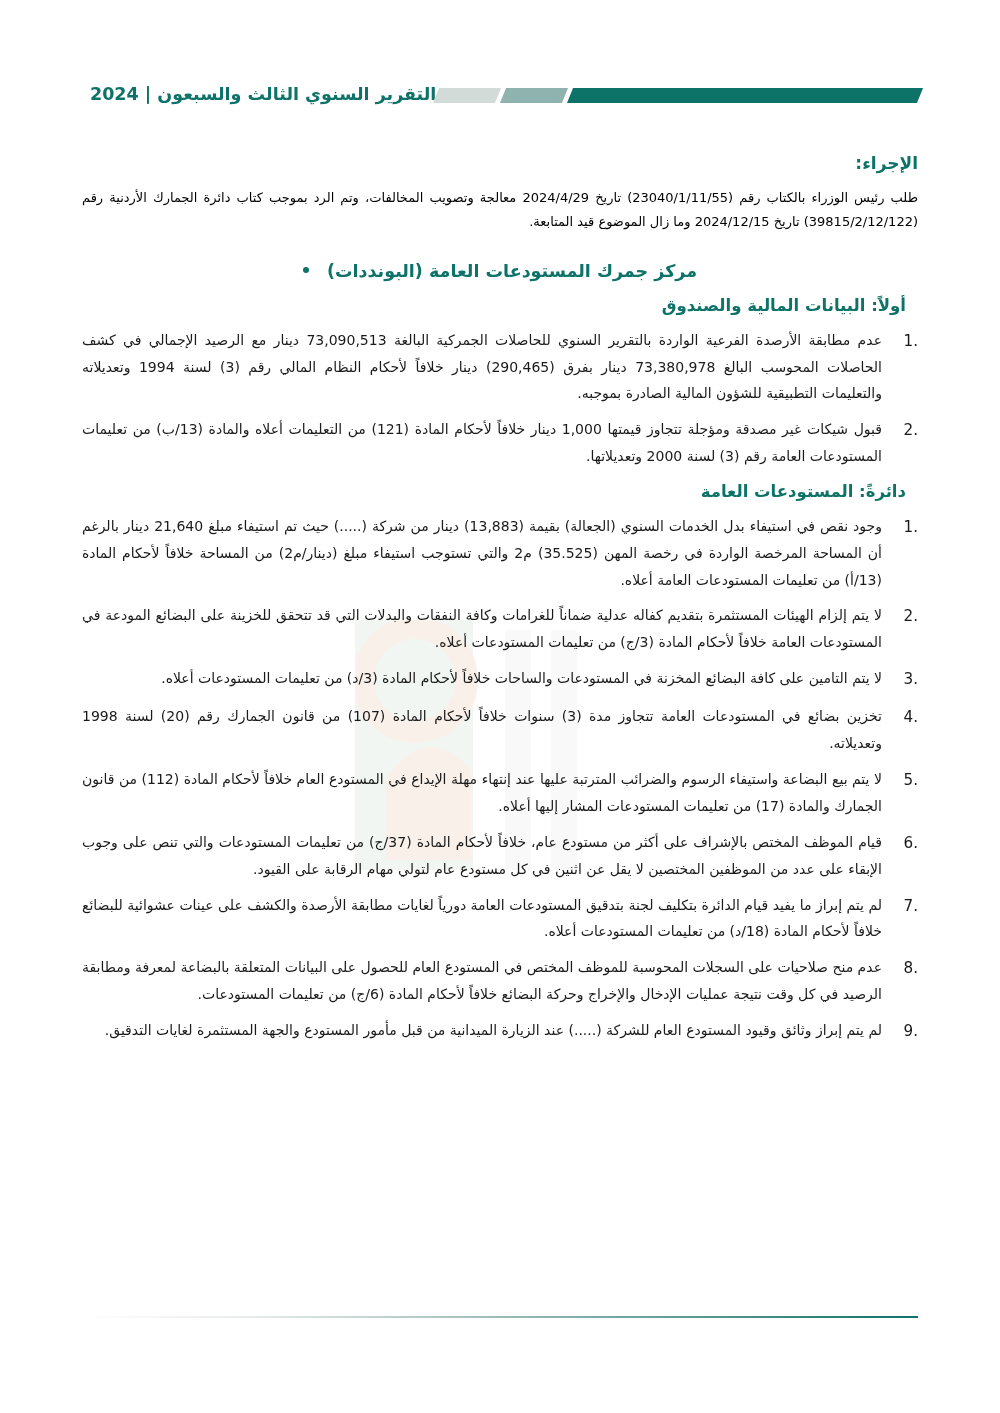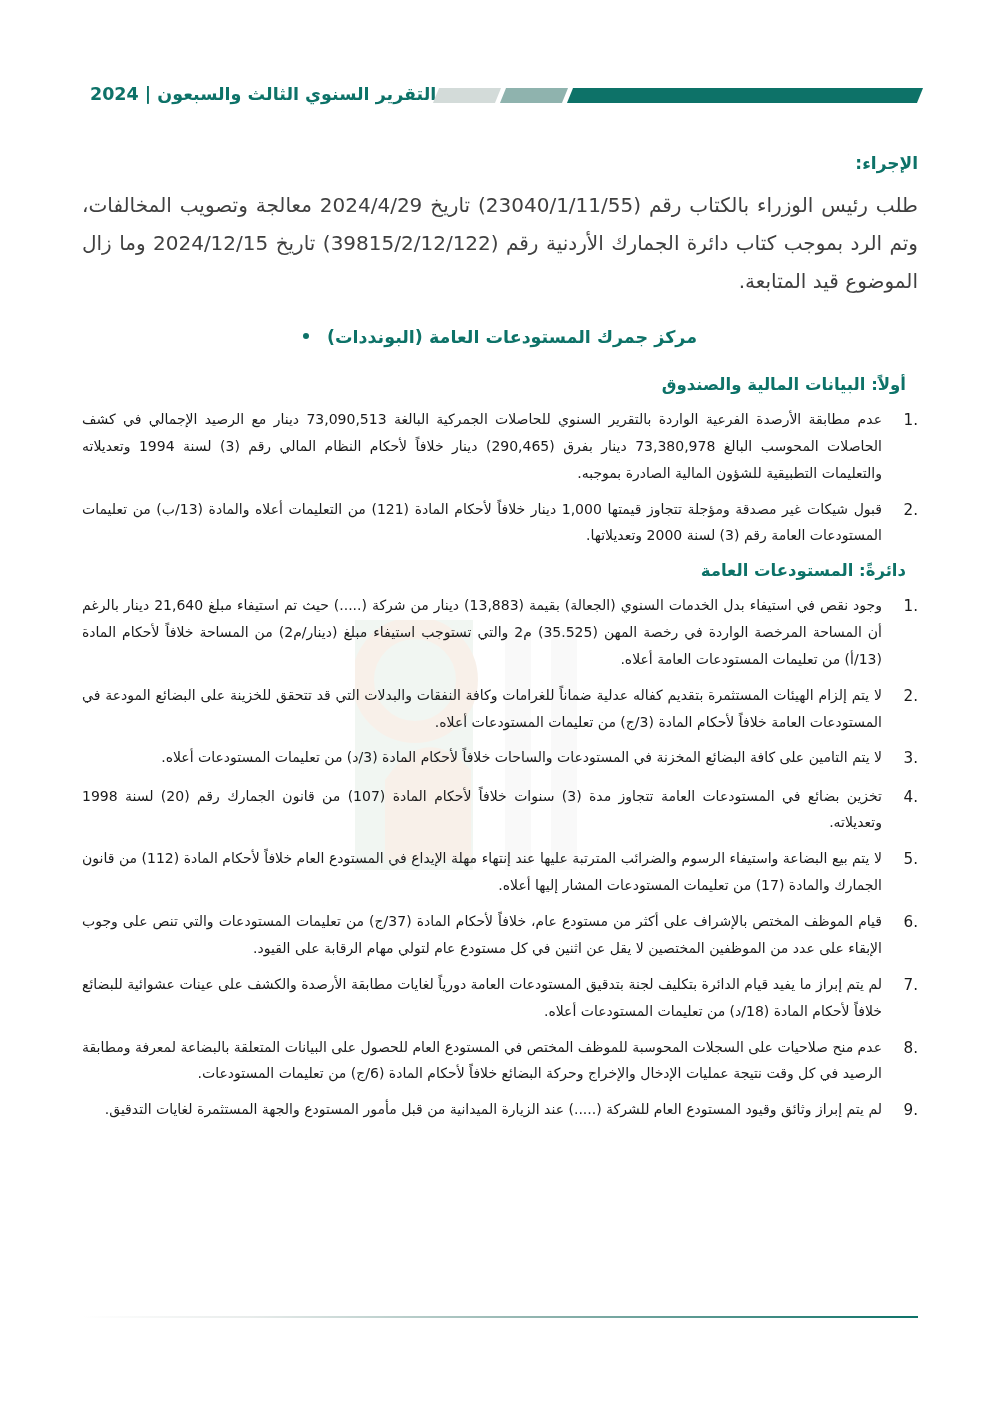--- a/index.html
+++ b/index.html
@@ -86,36 +86,36 @@
   .h-green {
     color: #0d7268;
     font-weight: bold;
     font-size: 17px;
     margin: 0 0 9px 0;
     line-height: 1.5;
     text-align: right;
   }
 
   .para {
-    font-size: 20px;
-    color: #404040;
+    font-size: 13px;
+    color: #000000;
     line-height: 1.92;
     text-align: justify;
     text-align-last: right;
     margin: 0 0 8px 0;
   }
 
   
   .bullet-head {
     display: flex;
     flex-direction: row;
     align-items: baseline;
     justify-content: center;
     gap: 18px;
-    margin: 24px 0 24px 0;
+    margin: 24px 0 10px 0;
   }
   .bullet-dot {
     width: 6px;
     height: 6px;
     border-radius: 50%;
     background: #0d7268;
     flex: 0 0 auto;
     position: relative;
     top: -4px;
   }

